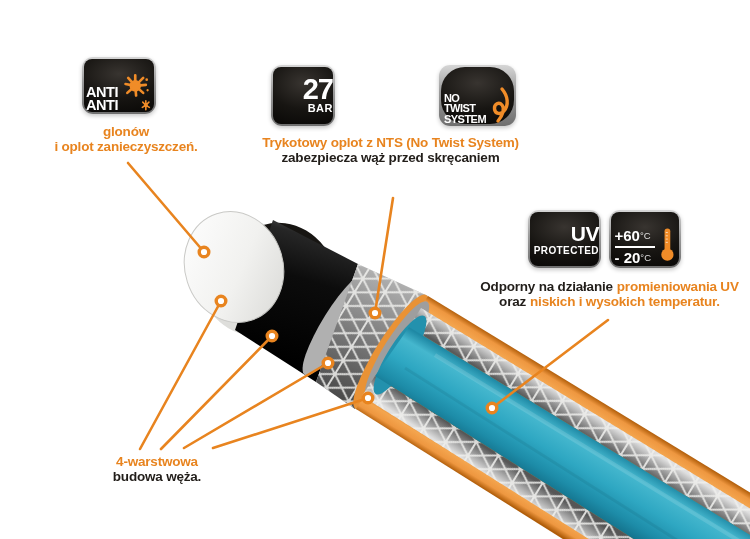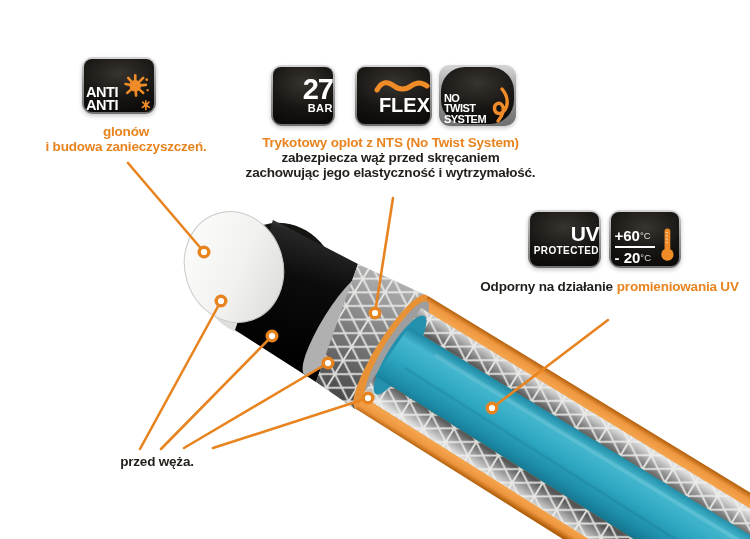--- a/index.html
+++ b/index.html
@@ -174,28 +174,20 @@
     </div>
   </div>
 
   <div class="badge" style="left:271px;top:65px;width:64px;height:61px;">
     <div class="badge-inner" style="flex-direction:column;">
       <span class="bar-num">27</span>
       <span class="bar-unit">BAR</span>
     </div>
   </div>
 
-  <div class="badge" style="left:355px;top:65px;width:77px;height:61px;">
-    <div class="badge-inner" style="flex-direction:column;gap:2px;">
-      <svg width="56" height="16" viewBox="0 0 56 16">
-        <path d="M3 12 C 8 3,14 3,20 8 C 25 12,32 12,37 8 C 42 4,48 4,53 8" fill="none" stroke="#f08c28" stroke-width="5" stroke-linecap="round"></path>
-      </svg>
-      <span class="flex-label cond">FLEX</span>
-    </div>
-  </div>
 
   <div class="badge" style="left:439px;top:65px;width:77px;height:61px;">
     <div class="badge-inner" style="gap:5px;border-radius:24px;">
       <div class="nt-col cond">
         <span>NO</span>
         <span>TWIST</span>
         <span>SYSTEM</span>
       </div>
       <svg width="20" height="38" viewBox="0 0 20 36">
         <path d="M11 2 C 17 9,18 18,13 24 C 10 28,4 27,3.5 22 C 3 17,8 14.5,11 18 C 14 21.5,12 28,7 34" fill="none" stroke="#f08c28" stroke-width="3.4" stroke-linecap="round"></path>
@@ -227,42 +219,46 @@
         <path d="M9.5 8 H12 M9.5 12 H12 M9.5 16 H12 M9.5 20 H12" stroke="#ffffff" stroke-width="1" opacity=".8"></path>
       </svg>
     </div>
   </div>
 
   <div class="cap" style="left:15px;top:124px;width:222px;">
     <div class="line">
       <span class="o">glonów</span>
     </div>
     <div class="line">
-      <span class="o">i budowa zanieczyszczeń.</span>
+      <span class="o">i oplot zanieczyszczeń.</span>
     </div>
   </div>
 
   <div class="cap" style="left:238px;top:135px;width:305px;">
     <div class="line">
       <span class="o">Trykotowy oplot z NTS (No Twist System)</span>
     </div>
     <div class="line">
       <span>zabezpiecza wąż przed skręcaniem</span>
-    </div>
-    <div class="line">
-      <span>zachowując jego elastyczność i wytrzymałość.</span>
     </div>
   </div>
 
   <div class="cap" style="left:468px;top:279px;width:283px;">
     <div class="line">
       <span>Odporny na działanie</span>
       <span class="o">promieniowania UV</span>
     </div>
+    <div class="line">
+      <span>oraz</span>
+      <span class="o">niskich i wysokich temperatur.</span>
+    </div>
   </div>
 
   <div class="cap" style="left:94px;top:454px;width:126px;">
     <div class="line">
-      <span>przed węża.</span>
+      <span class="o">4-warstwowa</span>
+    </div>
+    <div class="line">
+      <span>budowa węża.</span>
     </div>
   </div>
 
 </div>
 
 </body></html>

